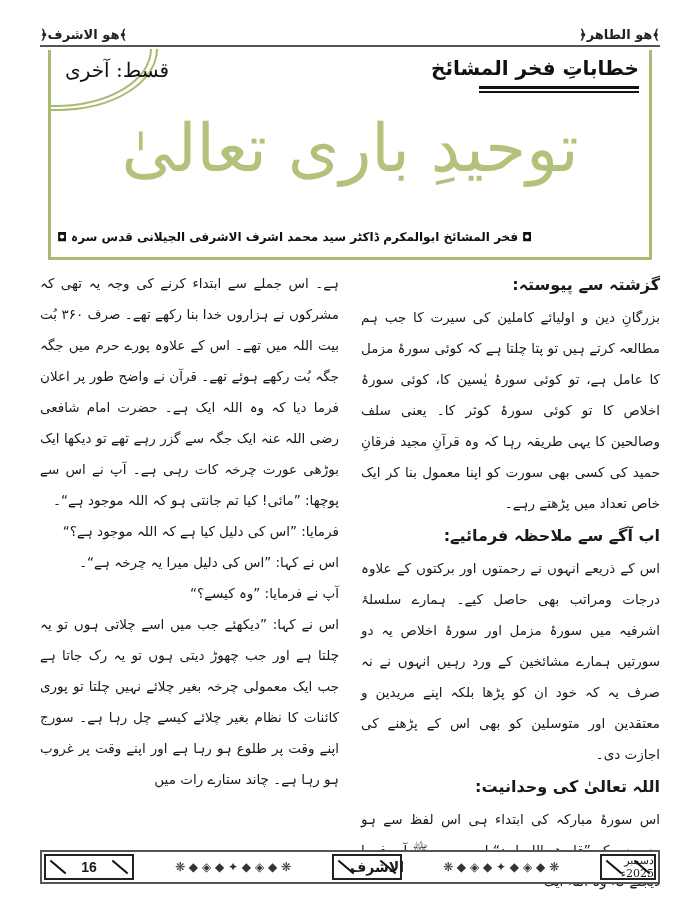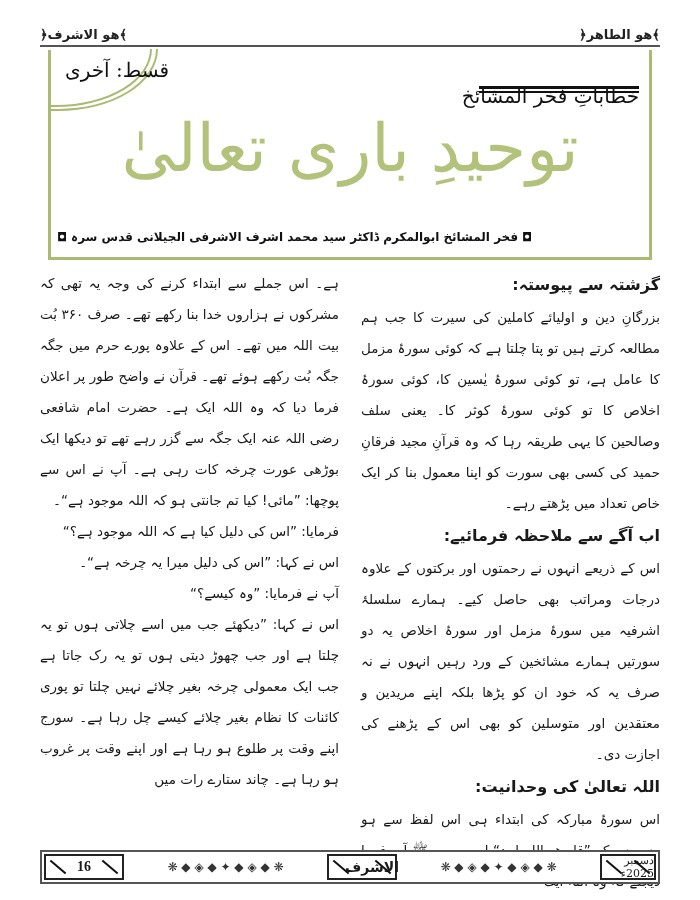--- a/index.html
+++ b/index.html
@@ -26,22 +26,22 @@
   .title-box .arc2 {
     position: absolute; left: -3px; top: -1px; width: 104px; height: 58px;
     border-right: 2px solid #a9bb72; border-bottom: 2px solid #a9bb72;
     border-bottom-right-radius: 96px 58px;
   }
   .episode {
     position: absolute; left: 14px; top: 8px; font-size: 20px; color: #111;
     direction: rtl; font-family: "DejaVu Serif", serif;
   }
   .series-title {
-    position: absolute; right: 10px; top: 6px; font-size: 20px; font-weight: normal;
-    direction: rtl; color: #111; margin-top: 28px;
+    position: absolute; right: 10px; top: 6px; font-size: 20px; font-weight: bold;
+    direction: rtl; color: #111;
   }
   .series-rule1 { position: absolute; right: 10px; top: 36px; width: 160px; height: 3px; background: #111; }
   .series-rule2 { position: absolute; right: 10px; top: 41px; width: 160px; height: 2px; background: #111; }
   .main-title {
     position: absolute; left: 0; right: 0; top: 60px; text-align: center;
     font-size: 66px; color: #b2c27a; direction: rtl; font-family: "DejaVu Serif", serif;
     letter-spacing: 1px;
   }
   .author {
     position: absolute; left: 6px; top: 180px; font-size: 12px; font-weight: bold;
@@ -62,21 +62,21 @@
     position: absolute; left: 40px; right: 40px; top: 850px; height: 34px;
     border: 2px solid #555; display: flex; align-items: center; padding: 2px;
     background: #fff;
   }
   .fbox {
     height: 26px; border: 2px solid #222; position: relative; display: flex;
     align-items: center; justify-content: center; font-size: 14px; font-weight: bold;
   }
   .fbox::before { content: ""; position: absolute; left: 2px; top: 10px; width: 20px; height: 2px; background:#111; transform: rotate(40deg); }
   .fbox::after { content: ""; position: absolute; right: 2px; top: 10px; width: 20px; height: 2px; background:#111; transform: rotate(40deg); }
-  .fbox.page { width: 80px; font-family: Liberation Serif, serif; }
+  .fbox.page { width: 90px; font-family: Liberation Sans, sans-serif; }
   .fbox.mag { width: 70px; direction: rtl; padding-left: 20px; }
   .fbox.date { width: 56px; direction: rtl; font-size: 11px; font-weight: normal; font-family: "DejaVu Serif", serif; }
   .orn {
     flex: 1; display: flex; align-items: center; justify-content: space-around;
     font-size: 12px; color: #333; letter-spacing: 0px;
   }
   .orn span { flex: none; }
 </style>
 </head>
 <body>

